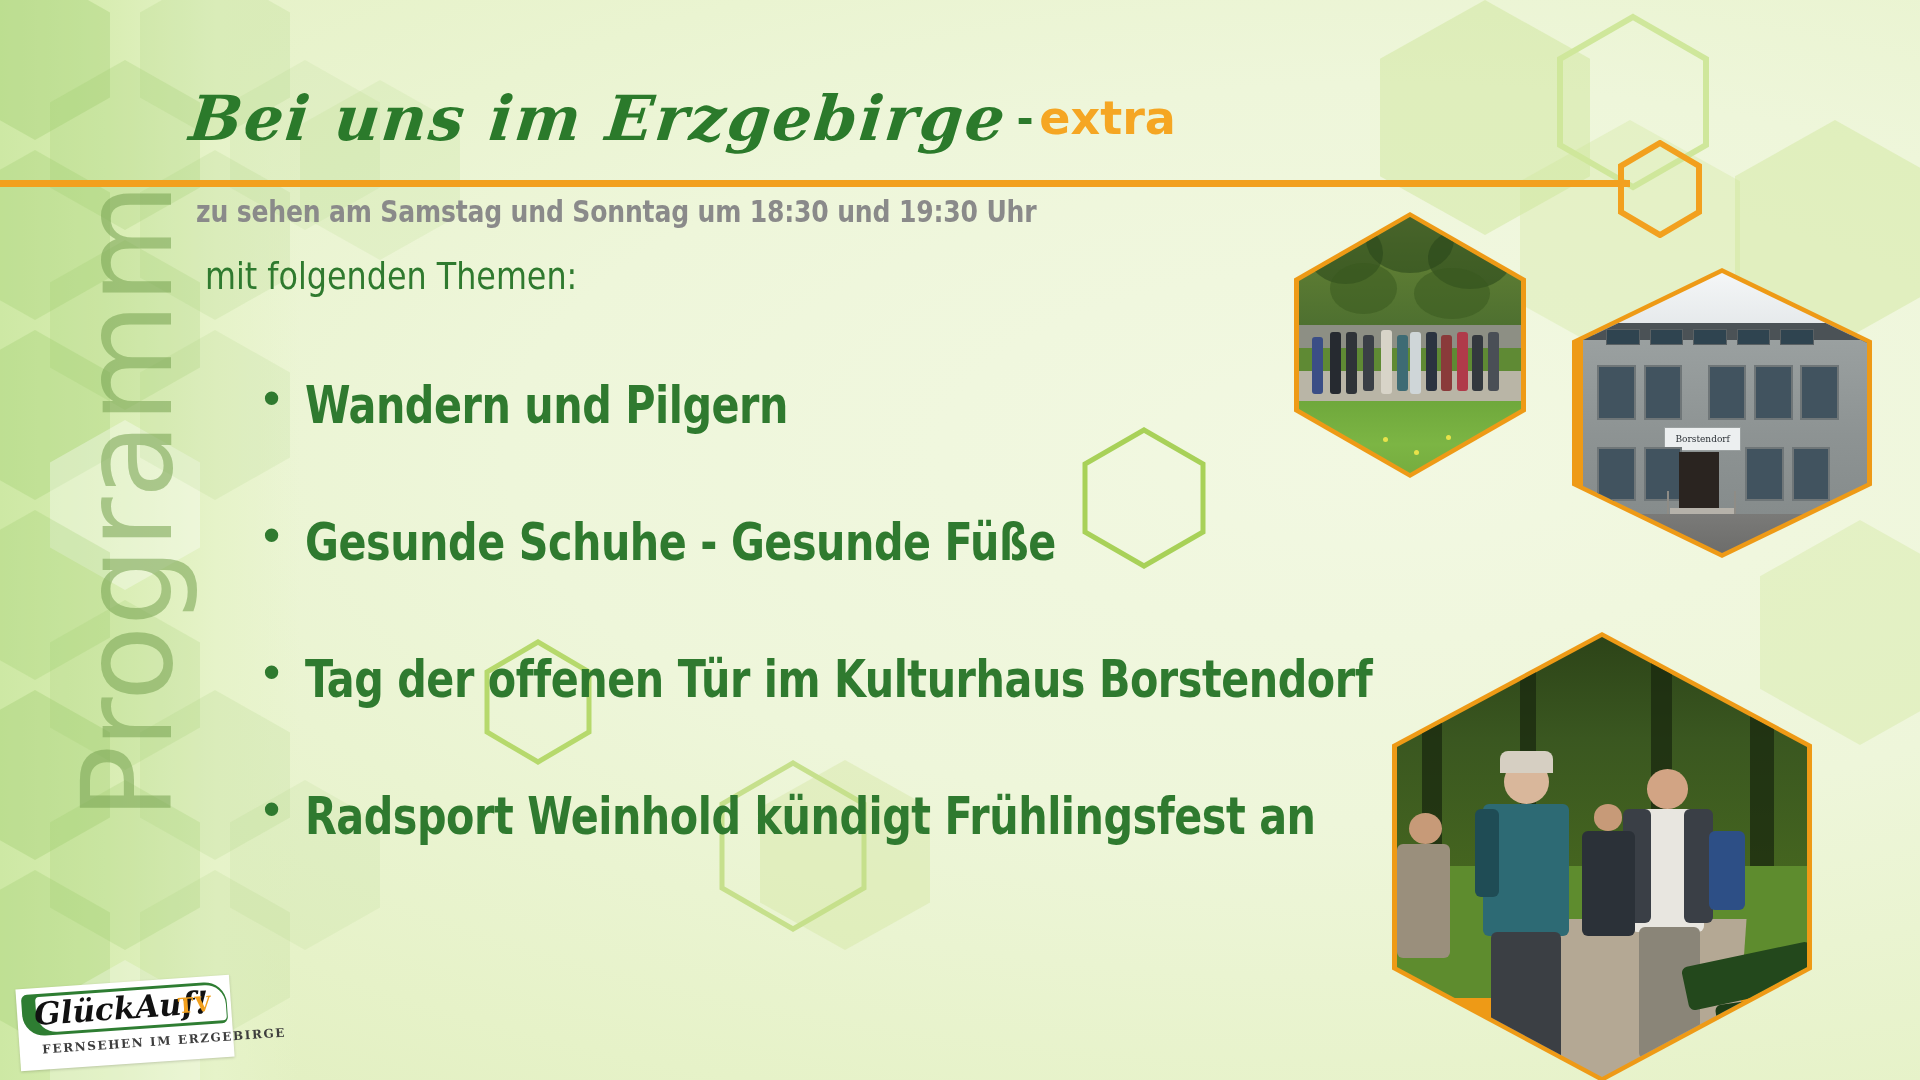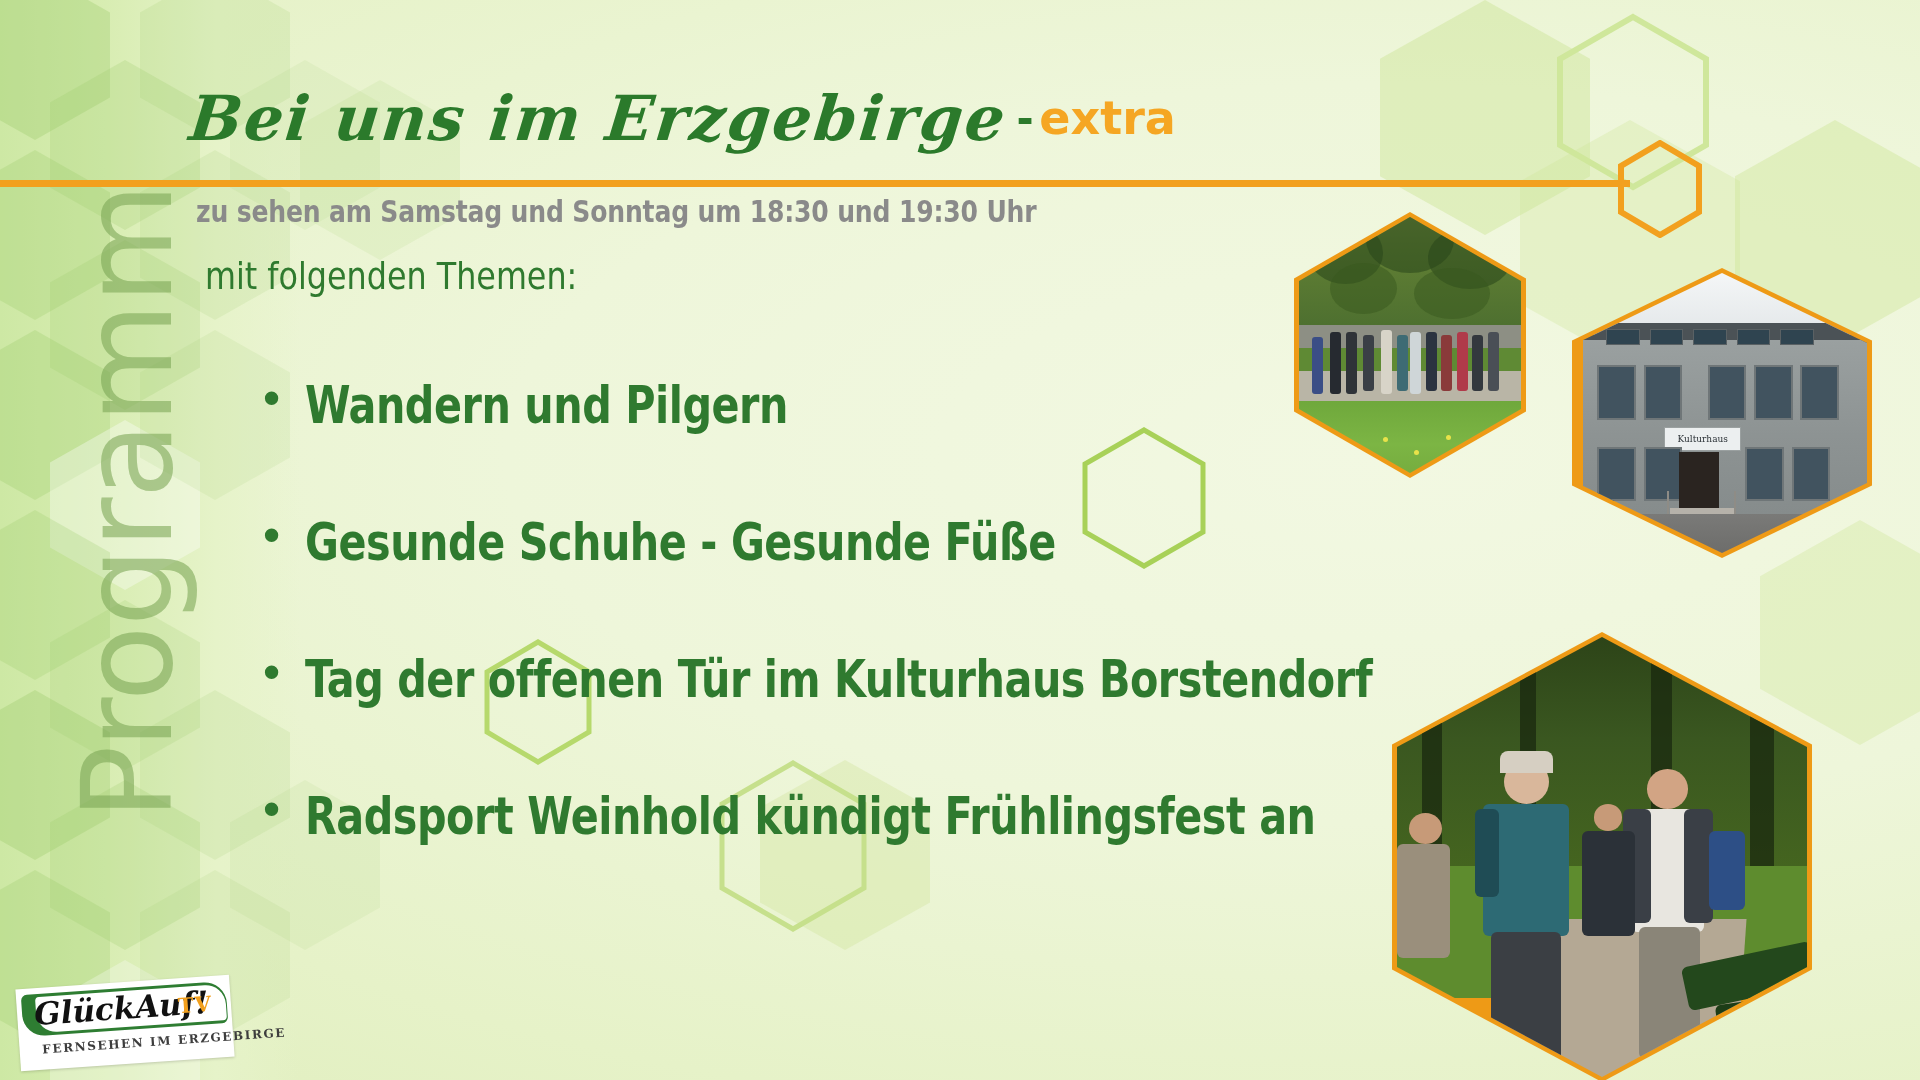--- a/index.html
+++ b/index.html
@@ -353,21 +353,21 @@
         <div class="s2-clerestory" style="left:10%;top:20%;width:11%;height:5%;"></div>
         <div class="s2-clerestory" style="left:25%;top:20%;width:11%;height:5%;"></div>
         <div class="s2-clerestory" style="left:40%;top:20%;width:11%;height:5%;"></div>
         <div class="s2-clerestory" style="left:55%;top:20%;width:11%;height:5%;"></div>
         <div class="s2-clerestory" style="left:70%;top:20%;width:11%;height:5%;"></div>
         <div class="s2-win" style="left:7%;top:33%;width:12%;height:18%;"></div>
         <div class="s2-win" style="left:23%;top:33%;width:12%;height:18%;"></div>
         <div class="s2-win" style="left:45%;top:33%;width:12%;height:18%;"></div>
         <div class="s2-win" style="left:61%;top:33%;width:12%;height:18%;"></div>
         <div class="s2-win" style="left:77%;top:33%;width:12%;height:18%;"></div>
-        <div class="s2-sign" style="left:30%;top:55%;width:26%;height:8%;font-size:9px;">Kulturhaus</div>
+        <div class="s2-sign" style="left:30%;top:55%;width:26%;height:8%;font-size:9px;">Borstendorf</div>
         <div class="s2-win" style="left:7%;top:62%;width:12%;height:18%;"></div>
         <div class="s2-win" style="left:23%;top:62%;width:12%;height:18%;"></div>
         <div class="s2-door" style="left:35%;top:64%;width:14%;height:22%;"></div>
         <div class="s2-win" style="left:58%;top:62%;width:12%;height:18%;"></div>
         <div class="s2-win" style="left:74%;top:62%;width:12%;height:18%;"></div>
         <div class="s2-stairs" style="left:32%;top:84%;width:22%;height:5%;"></div>
         <div class="s2-rail" style="left:31%;top:78%;width:2px;height:11%;"></div>
         <div class="s2-rail" style="left:54%;top:78%;width:2px;height:11%;"></div>
         <div class="s2-street"></div>
       </div>

